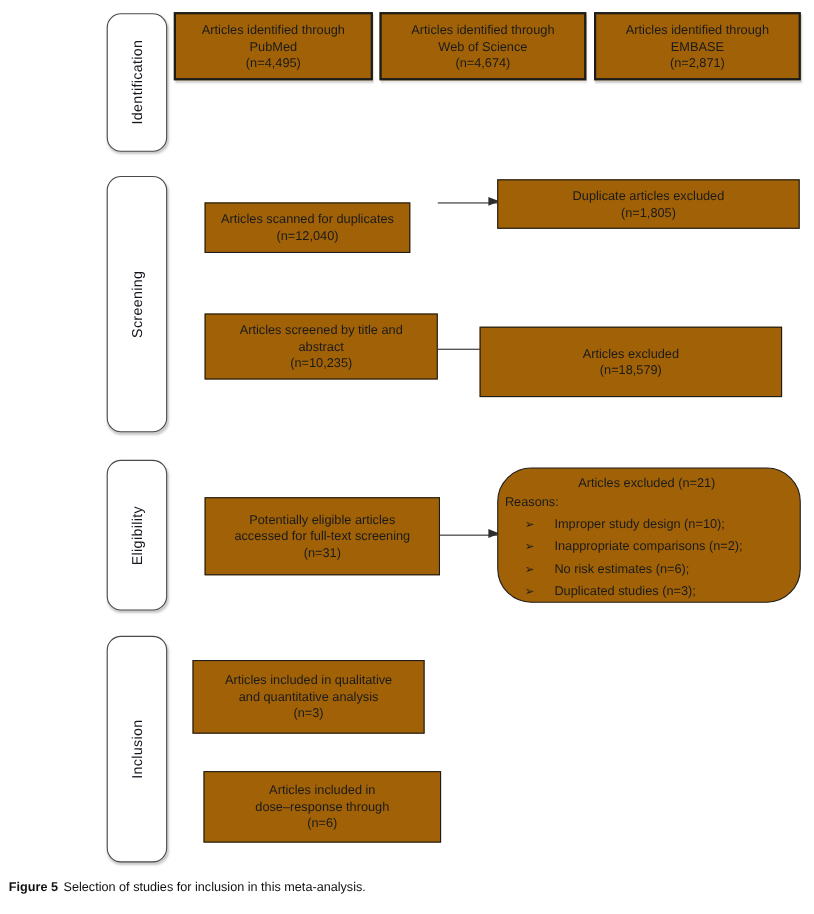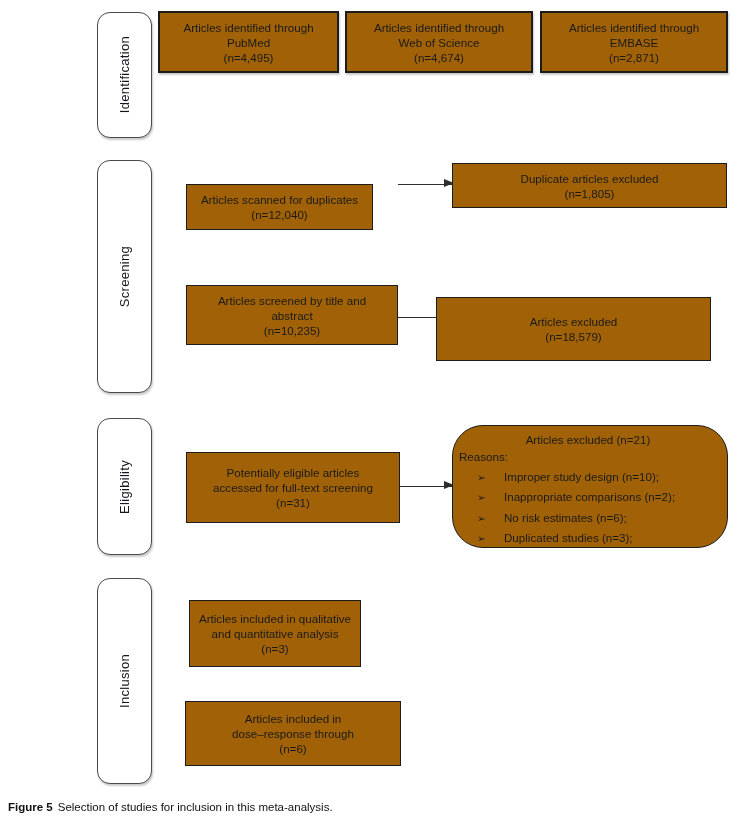--- a/index.html
+++ b/index.html
@@ -167,21 +167,21 @@
     <div class="reason-row">
       <span class="reason-bullet">➢</span>
       <span>No risk estimates (n=6);</span>
     </div>
     <div class="reason-row">
       <span class="reason-bullet">➢</span>
       <span>Duplicated studies (n=3);</span>
     </div>
   </div>
 
-  <div class="box" style="left:189px;top:600px;width:172px;height:67px;">
+  <div class="box" style="left:175px;top:600px;width:211px;height:67px;">
     <div>Articles included in qualitative</div>
     <div>and quantitative analysis</div>
     <div>(n=3)</div>
   </div>
   <div class="box" style="left:185px;top:701px;width:216px;height:65px;">
     <div>Articles included in</div>
     <div>dose–response through</div>
     <div>(n=6)</div>
   </div>
 

